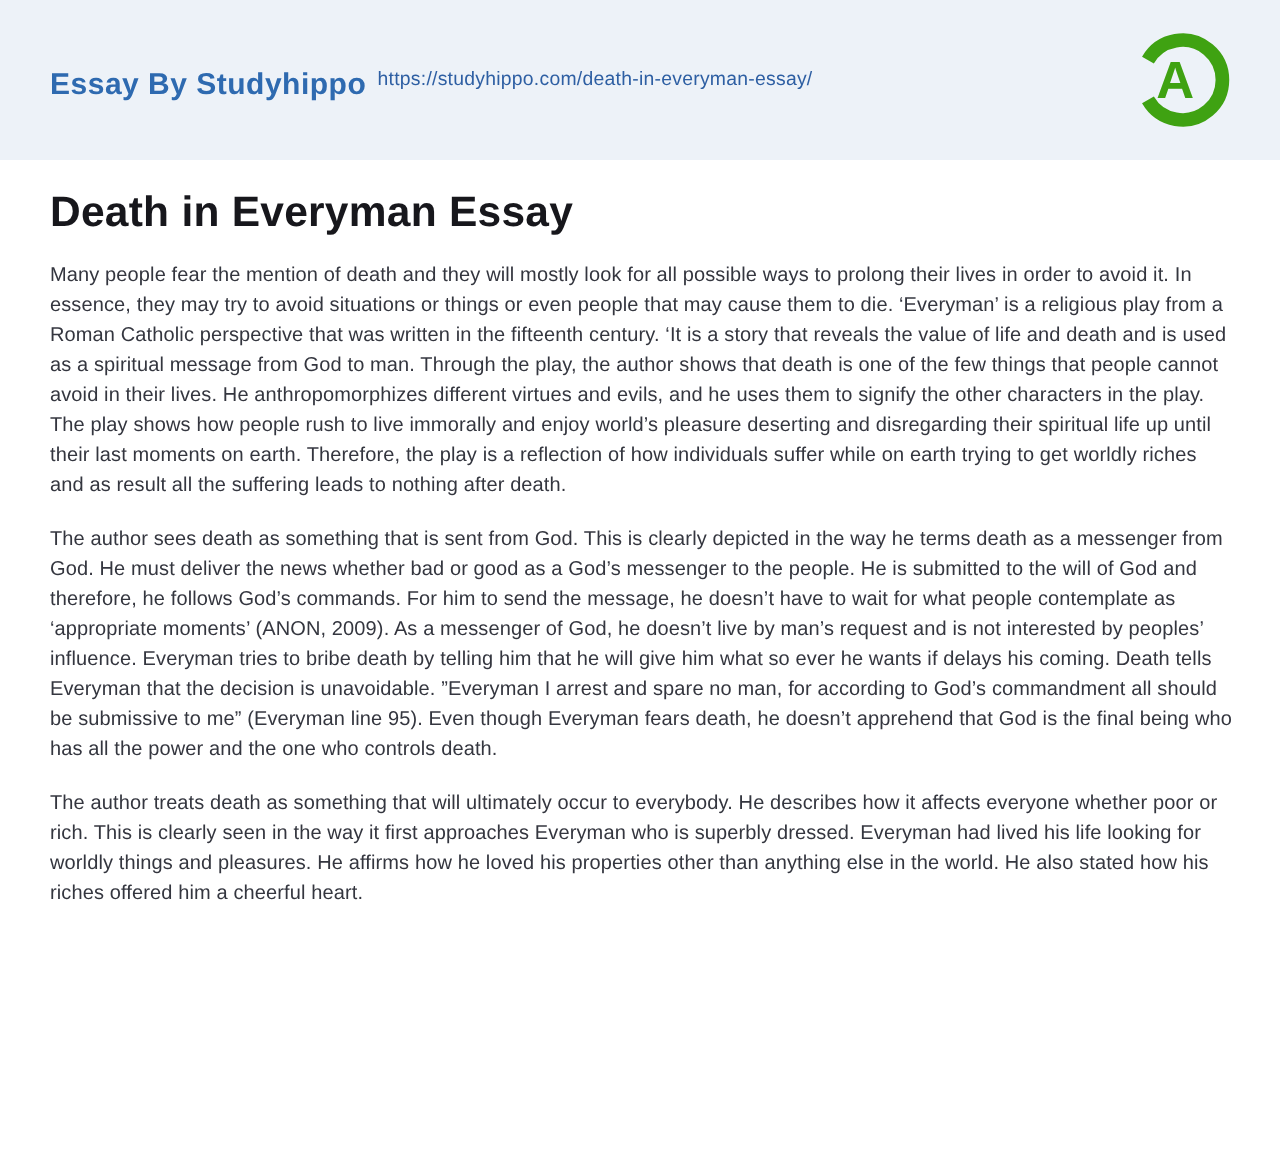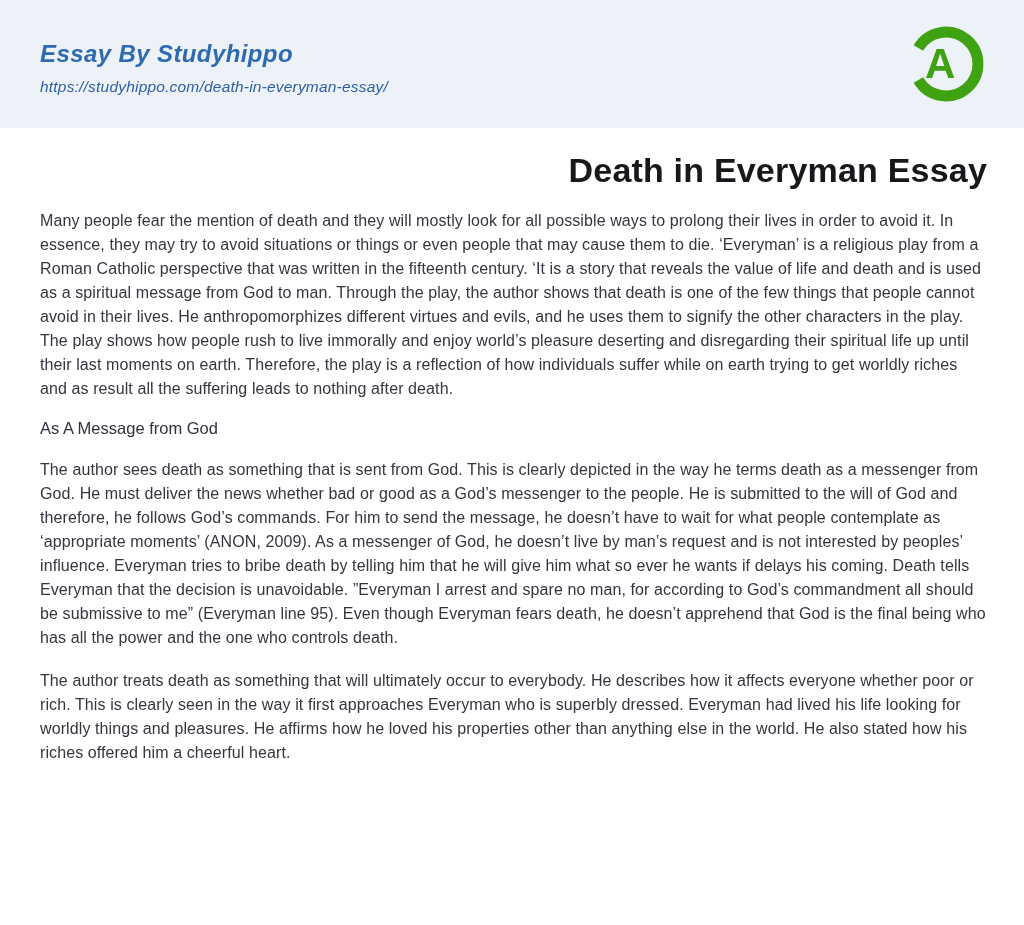--- a/index.html
+++ b/index.html
@@ -24,24 +24,23 @@
     width: 1024px;
     height: 128px;
     background: var(--header-bg);
     display: flex;
     align-items: center;
     justify-content: space-between;
     padding: 0 36px 0 40px;
   }
   .header-text {
     display: flex;
-    flex-direction: column;
+    flex-direction: row;
     gap: 9px;
     margin-top: 8px;
-    font-style: italic;
   }
   .byline {
     color: var(--byline-blue);
     font-size: 24px;
     font-weight: bold;
     letter-spacing: 0.4px;
     line-height: 28px;
   }
   .url {
     color: var(--url-blue);
@@ -61,21 +60,20 @@
   .content {
     padding: 23px 37px 0 40px;
   }
   .page-title {
     color: var(--title-color);
     font-size: 34px;
     font-weight: bold;
     letter-spacing: 0.2px;
     line-height: 39px;
     margin-bottom: 3px;
-    text-align: right;
   }
   .sec-heading {
     color: var(--heading-color);
     font-size: 16.5px;
     line-height: 22px;
   }
   .para {
     color: var(--body-color);
     font-size: 16px;
     line-height: 24px;
@@ -98,17 +96,16 @@
       <text x="43" y="67" text-anchor="middle">A</text>
     </svg>
   </div>
 </div>
 
 <div class="content">
   <h1 class="page-title">Death in Everyman Essay</h1>
 
   <p class="para">Many people fear the mention of death and they will mostly look for all possible ways to prolong their lives in order to avoid it. In essence, they may try to avoid situations or things or even people that may cause them to die. ‘Everyman’ is a religious play from a Roman Catholic perspective that was written in the fifteenth century. ‘It is a story that reveals the value of life and death and is used as a spiritual message from God to man. Through the play, the author shows that death is one of the few things that people cannot avoid in their lives. He anthropomorphizes different virtues and evils, and he uses them to signify the other characters in the play. The play shows how people rush to live immorally and enjoy world’s pleasure deserting and disregarding their spiritual life up until their last moments on earth. Therefore, the play is a reflection of how individuals suffer while on earth trying to get worldly riches and as result all the suffering leads to nothing after death.</p>
 
-  <div class="sec-heading">As A Message from God</div>
   <p class="para">The author sees death as something that is sent from God. This is clearly depicted in the way he terms death as a messenger from God. He must deliver the news whether bad or good as a God’s messenger to the people. He is submitted to the will of God and therefore, he follows God’s commands. For him to send the message, he doesn’t have to wait for what people contemplate as ‘appropriate moments’ (ANON, 2009). As a messenger of God, he doesn’t live by man’s request and is not interested by peoples’ influence. Everyman tries to bribe death by telling him that he will give him what so ever he wants if delays his coming. Death tells Everyman that the decision is unavoidable. ”Everyman I arrest and spare no man, for according to God’s commandment all should be submissive to me” (Everyman line 95). Even though Everyman fears death, he doesn’t apprehend that God is the final being who has all the power and the one who controls death.</p>
 
   <p class="para">The author treats death as something that will ultimately occur to everybody. He describes how it affects everyone whether poor or rich. This is clearly seen in the way it first approaches Everyman who is superbly dressed. Everyman had lived his life looking for worldly things and pleasures. He affirms how he loved his properties other than anything else in the world. He also stated how his riches offered him a cheerful heart.</p>
 </div>
 
 </body></html>

